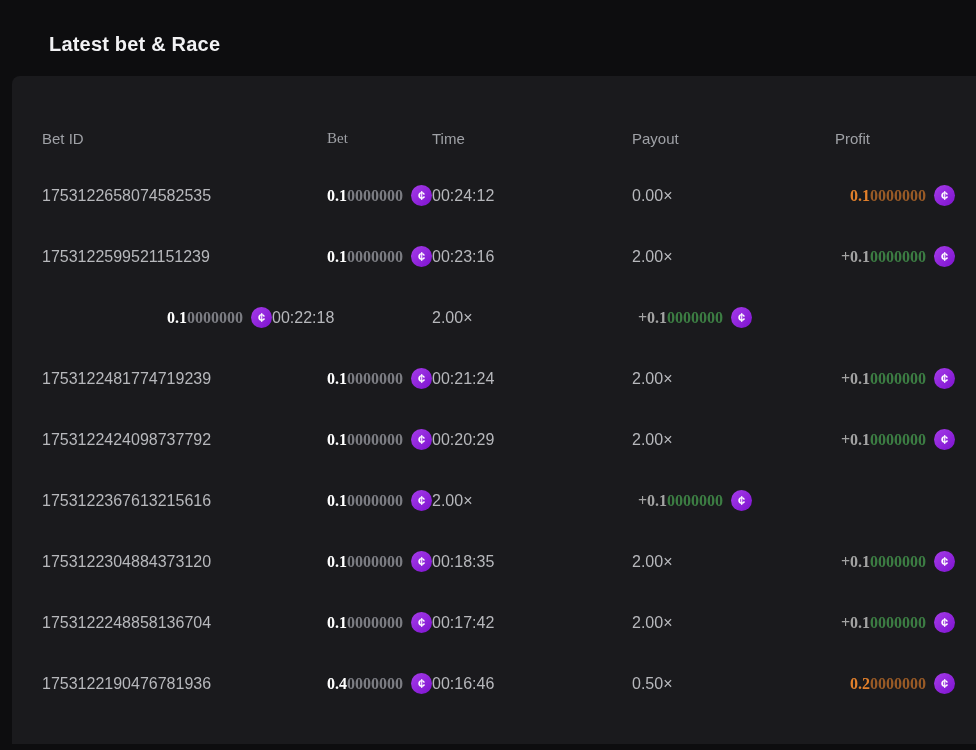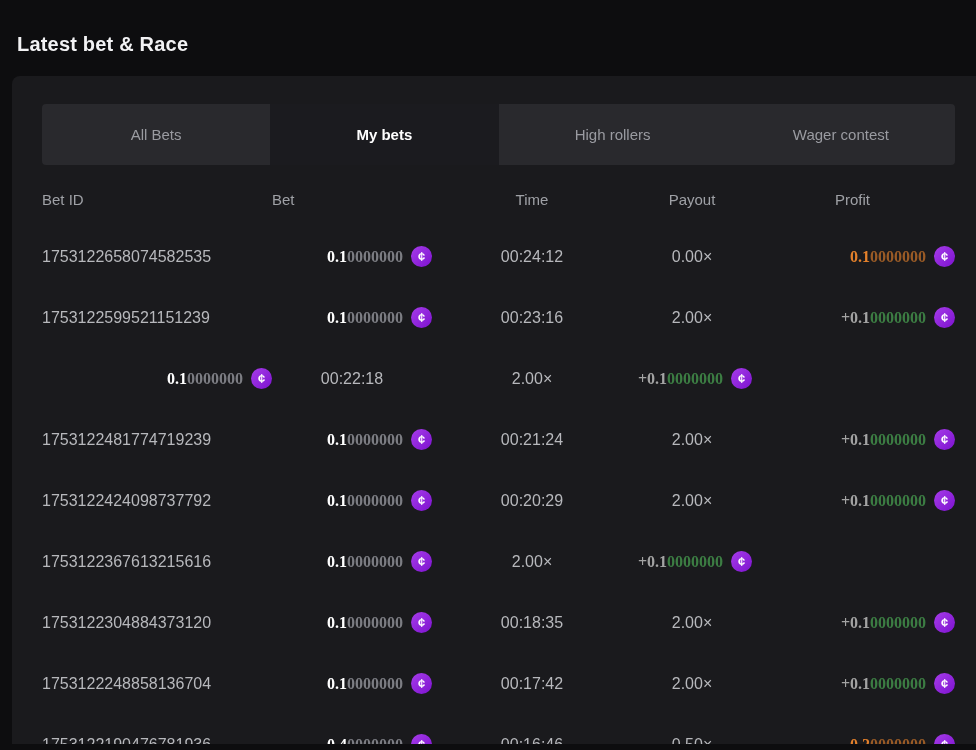--- a/index.html
+++ b/index.html
@@ -7,20 +7,21 @@
     width: 976px; height: 750px; overflow: hidden;
     background: #0d0d0f;
     font-family: "Liberation Sans", sans-serif;
   }
   .page-title {
     color: #f2f2f4;
     font-size: 20px;
     font-weight: 600;
     padding: 33px 0 20px 17px;
     letter-spacing: .2px;
+    margin-left: 32px;
   }
   .panel {
     margin-left: 12px;
     height: 668px;
     background: #1a1a1d;
     border-top-left-radius: 8px;
     padding: 28px 21px 0 30px;
     overflow: hidden;
   }
   .tabs {
@@ -42,28 +43,28 @@
 
   .thead, .trow {
     display: grid;
     grid-template-columns: 230px 160px 200px 120px 1fr;
     align-items: center;
   }
   .thead { padding: 26px 0 18px; color: #9fa1a6; font-size: 15px; }
   .trow  { height: 61px; color: #b7b8bc; font-size: 16px; }
 
   .c-id { text-align: left; }
-  .c-time, .c-payout { text-align: center; }
+  .c-time, .c-payout { }
   .c-bet {
     display: flex; justify-content: flex-end; align-items: center; gap: 8px;
   }
   .c-profit {
     display: flex; justify-content: flex-end; align-items: center; gap: 8px;
   }
-  .th-bet { text-align: left; padding-right: 29px; }
+  .th-bet { text-align: center; padding-right: 29px; font-family: Liberation Serif, serif; }
   .th-profit { text-align: center; padding-right: 2px; }
 
   .amt b, .amt .rest, .amt .w, .amt .dim { font-weight: 700; font-size: 16px; font-family: Liberation Serif, serif; }
   .amt .w   { color: #ffffff; }
   .amt .dim { color: #7c7d83; }
 
   .amt.win  b     { color: #a3a3a3; }
   .amt.win  .rest { color: #3c7d43; }
   .amt.loss b     { color: #e3802b; }
   .amt.loss .rest { color: #9a5b26; }
@@ -80,26 +81,20 @@
     line-height: 1;
   }
 </style>
 </head>
 <body>
 
 <h1 class="page-title">Latest bet &amp; Race</h1>
 
 <div class="panel">
 
-  <div class="tabs" id="tabs">
-      <div class="tab">All Bets</div>
-      <div class="tab active">My bets</div>
-      <div class="tab">High rollers</div>
-      <div class="tab">Wager contest</div>
-    </div>
 
   <div class="table">
     <div class="thead">
       <div class="c-id">Bet ID</div>
       <div class="th-bet">Bet</div>
       <div class="c-time">Time</div>
       <div class="c-payout">Payout</div>
       <div class="th-profit">Profit</div>
     </div>
     <div id="tbody">

